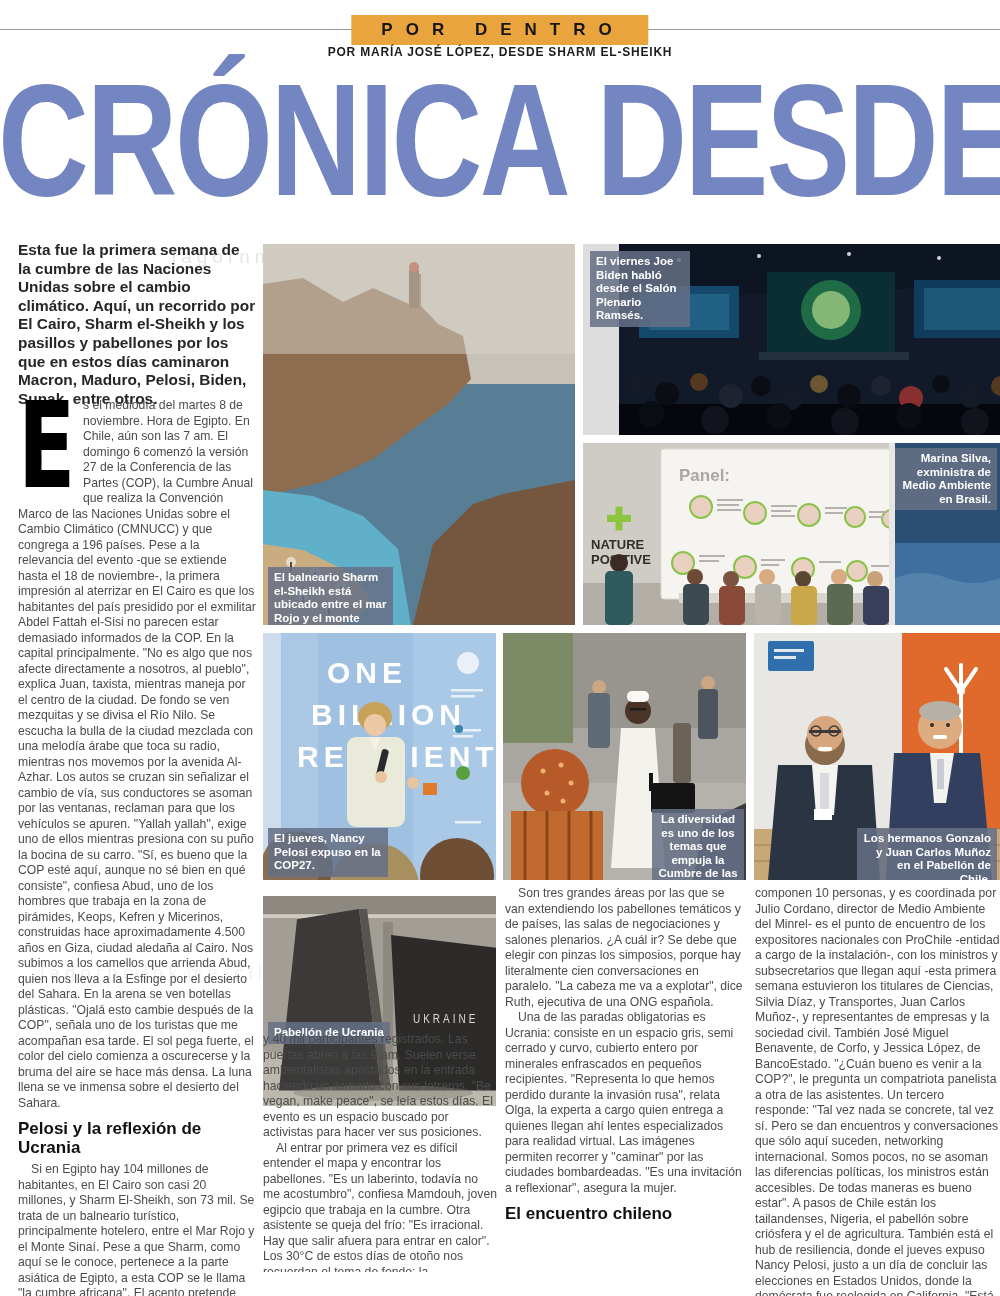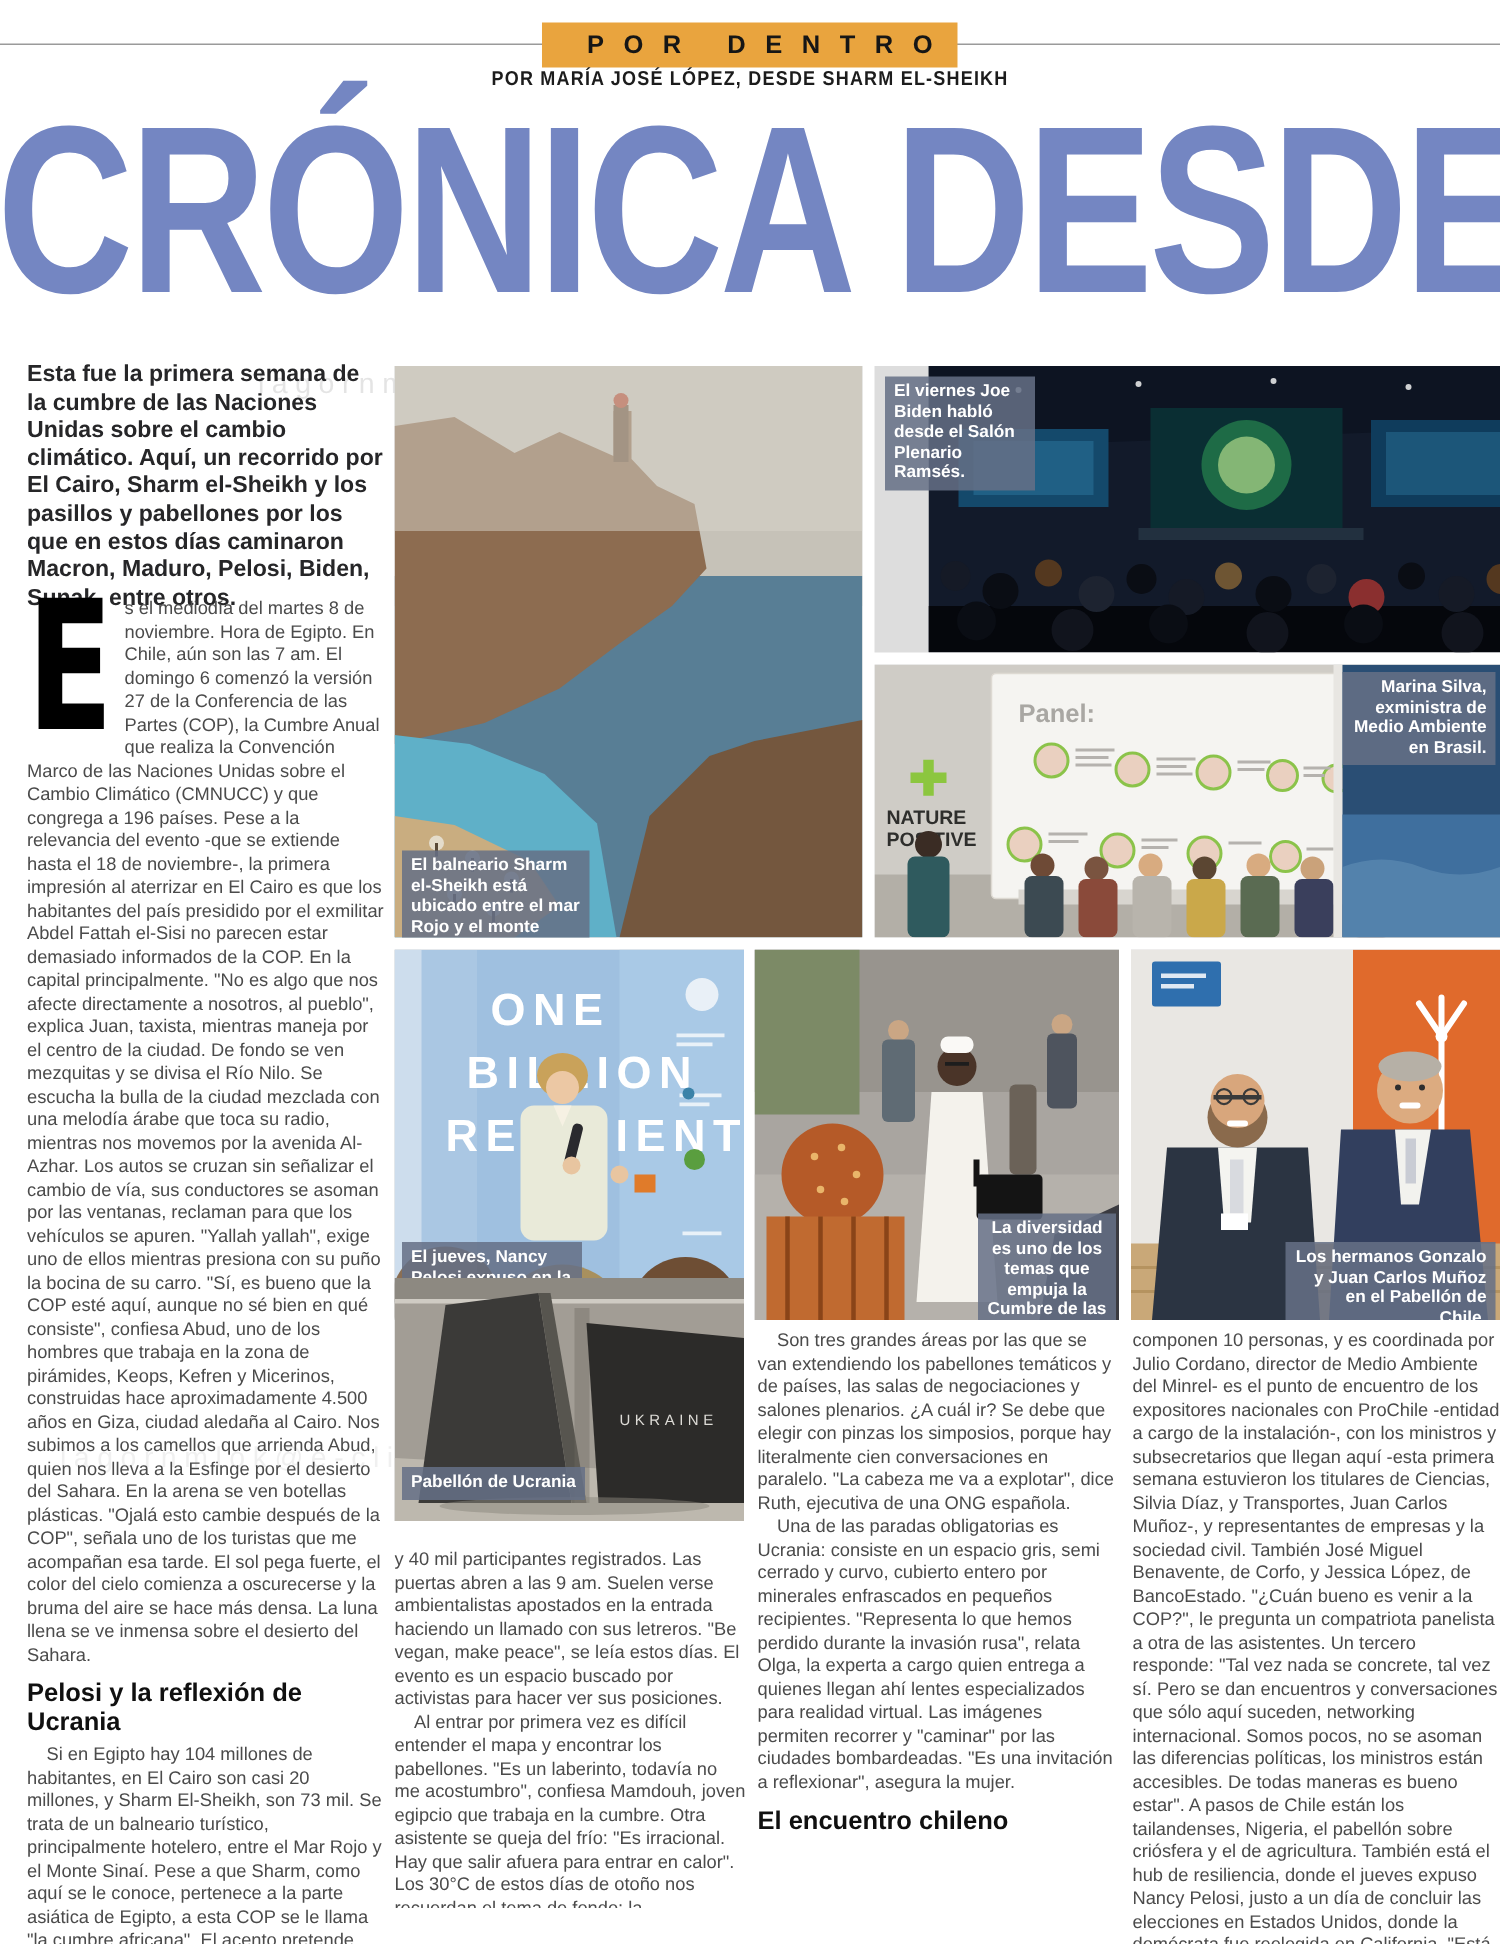--- a/index.html
+++ b/index.html
@@ -3,21 +3,21 @@
 <meta charset="utf-8">
 <style>
   html,body{margin:0;padding:0;background:#ffffff;}
   #page{position:relative;width:1000px;height:1296px;background:#fff;overflow:hidden;
         font-family:"Liberation Sans", sans-serif;color:#4b4b4b;}
 
   
   .rule{position:absolute;top:29px;left:0;width:1000px;height:1px;background:#9a9a9a;}
   .section-label{position:absolute;top:15px;left:50%;transform:translateX(-50%);
     background:#e9a43e;color:#161616;font-weight:700;font-size:17px;
-    letter-spacing:13px;padding:5px 4px 5px 30px;white-space:nowrap;}
+    letter-spacing:13px;padding:5px 24px 5px 30px;white-space:nowrap;}
   .byline{position:absolute;top:45px;left:0;width:1000px;text-align:center;
     font-weight:700;font-size:12px;letter-spacing:.8px;color:#1c1c1c;transform:scaleY(1.12);}
   .main-title{position:absolute;top:60px;left:-2px;color:#7486c2;font-weight:700;
     font-size:150px;letter-spacing:-3px;white-space:nowrap;line-height:1;
     transform:scale(0.84,1.06);transform-origin:0 0;}
 
   
   .wm{position:absolute;font-size:19px;letter-spacing:5px;color:#8a8a8a;pointer-events:none;white-space:nowrap;}
   .wm1{top:246px;left:172px;opacity:.22;}
   .wm2{top:962px;left:40px;opacity:.12;}
@@ -40,21 +40,21 @@
 
   
   .photo{position:absolute;overflow:hidden;background:#ddd;}
   .photo svg{display:block;width:100%;height:100%;}
   .ph-a{left:263px;top:244px;width:312px;height:381px;}
   .ph-b{left:583px;top:244px;width:417px;height:191px;padding-left:36px;}
   .ph-c{left:583px;top:443px;width:417px;height:182px;}
   .ph-d{left:263px;top:633px;width:233px;height:247px;}
   .ph-e{left:503px;top:633px;width:243px;height:247px;}
   .ph-f{left:754px;top:633px;width:246px;height:247px;}
-  .ph-g{left:263px;top:852px;width:233px;height:162px;}
+  .ph-g{left:263px;top:896px;width:233px;height:210px;}
 
   .caption{position:absolute;font-weight:700;font-size:11.5px;line-height:13.5px;color:#fff;}
   .caption .box{background:rgba(101,112,134,0.86);padding:4px 6px;display:inline-block;}
   .cap-a{left:5px;top:323px;width:125px;}
   .cap-b{left:7px;top:7px;width:100px;}
   .cap-c{right:3px;top:5px;width:102px;text-align:right;}
   .cap-d{left:5px;top:195px;width:120px;}
   .cap-e{right:2px;top:176px;width:92px;text-align:center;}
   .cap-f{right:3px;top:195px;width:140px;text-align:right;}
   .cap-g{left:5px;top:126px;}

